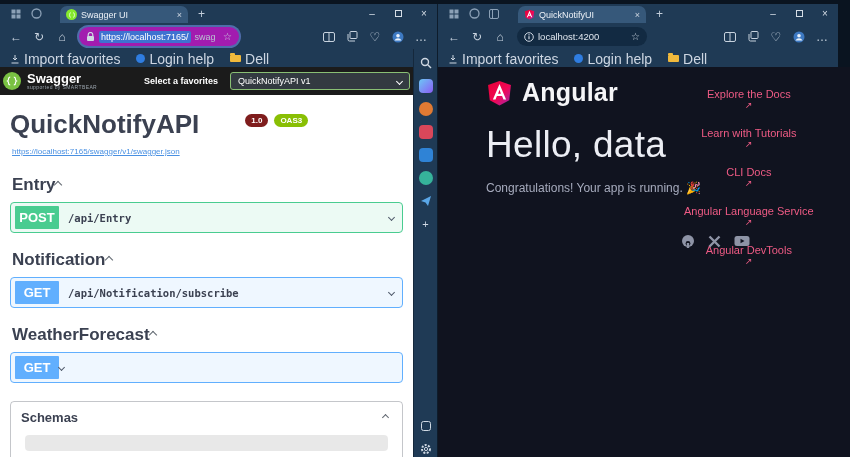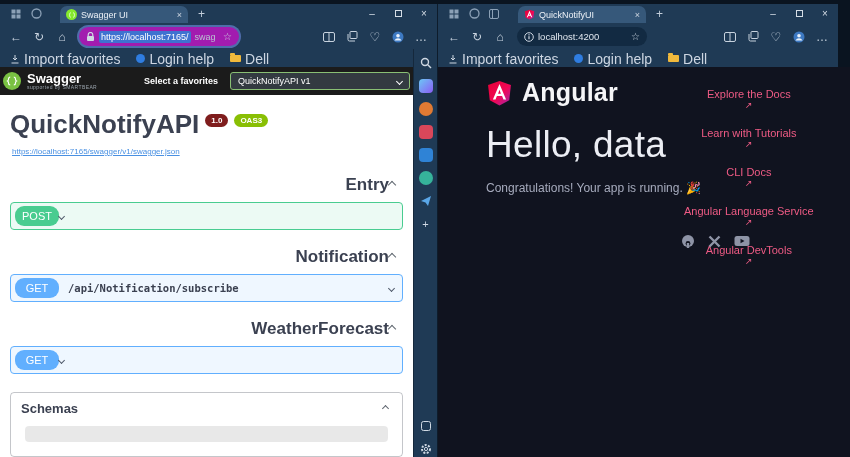--- a/index.html
+++ b/index.html
@@ -60,32 +60,32 @@
   .sw-select { width:180px; height:18px; background:#333a41; border:1.5px solid #89bf74; border-radius:3px;
                display:flex; align-items:center; justify-content:space-between; padding:0 7px; color:#fff; font-size:9px; }
   .chev { width:5px; height:5px; border-right:1.5px solid currentColor; border-bottom:1.5px solid currentColor; display:inline-block; }
   .chev.down { transform:rotate(45deg); }
   .chev.up   { transform:rotate(-135deg); }
   .chev.rightc { transform:rotate(-45deg); }
 
   .sw-content { padding:14px 10px 0; }
   .api-title { font-size:26px; color:#3b4151; font-weight:bold; display:flex; align-items:flex-start; gap:6px; }
   .badge { font-size:8px; color:#fff; border-radius:9px; padding:2px 6px; font-weight:bold; position:relative; top:5px; }
-  .badge.ver { background:#7f1d1d; }
+  .badge.ver { background:#7f1d1d;margin-left:40px; }
   .badge.oas { background:#89bf04; }
   .spec-link { display:inline-block; font-size:8px; color:#4990e2; margin:6px 0 0 2px; text-decoration:underline; }
 
-  .opblock-tag { display:flex; align-items:center; justify-content:flex-end; margin:17px 2px 7px; color:#3b4151; }
+  .opblock-tag { display:flex; align-items:center; justify-content:flex-start; margin:17px 2px 7px; color:#3b4151; }
   .opblock-tag h3 { font-size:17px; font-weight:bold; }
   .opblock-tag .chev { color:#606770; width:6px; height:6px; margin-right:6px; }
 
   .opblock { display:flex; align-items:center; border-radius:4px; padding:3px 8px 3px 4px; margin-bottom:4px; }
   .opblock.post { background:rgba(73,204,144,.1);  border:1px solid #49cc90; }
   .opblock.get  { background:rgba(97,175,254,.1); border:1px solid #61affe; }
-  .method { min-width:44px; text-align:center; font-size:11px; font-weight:normal; color:#fff; border-radius:9px; padding:4px 0; }
+  .method { min-width:44px; text-align:center; font-size:13px; font-weight:bold; color:#fff; border-radius:1px; padding:4px 0; }
   .method.post { background:#49cc90; }
   .method.get  { background:#61affe; }
   .op-path { font-family:"DejaVu Sans Mono","Liberation Mono",monospace; font-size:10.5px; font-weight:bold;
              color:#3b4151; margin-left:9px; flex:1; }
   .opblock .chev { color:#505b6b; }
 
   .models { margin-top:18px; border:1px solid rgba(59,65,81,.3); border-radius:4px; padding-bottom:2px; }
   .models-h { display:flex; align-items:center; justify-content:space-between; padding:8px 10px 10px;
               font-size:13px; font-weight:bold; color:#3b4151; }
   .models-h .chev { color:#606770; margin-right:4px; }
@@ -240,20 +240,21 @@
         <span class="badge oas">OAS3</span>
       </div>
       <a class="spec-link">https://localhost:7165/swagger/v1/swagger.json</a>
 
       <div class="opblock-tag">
         <h3>Entry</h3>
         <span class="chev up"></span>
       </div>
       <div class="opblock post">
         <span class="method post">POST</span>
+        <span class="op-path">/api/Entry</span>
         <span class="chev down"></span>
       </div>
 
       <div class="opblock-tag">
         <h3>Notification</h3>
         <span class="chev up"></span>
       </div>
       <div class="opblock get">
         <span class="method get">GET</span>
         <span class="op-path">/api/Notification/subscribe</span>

